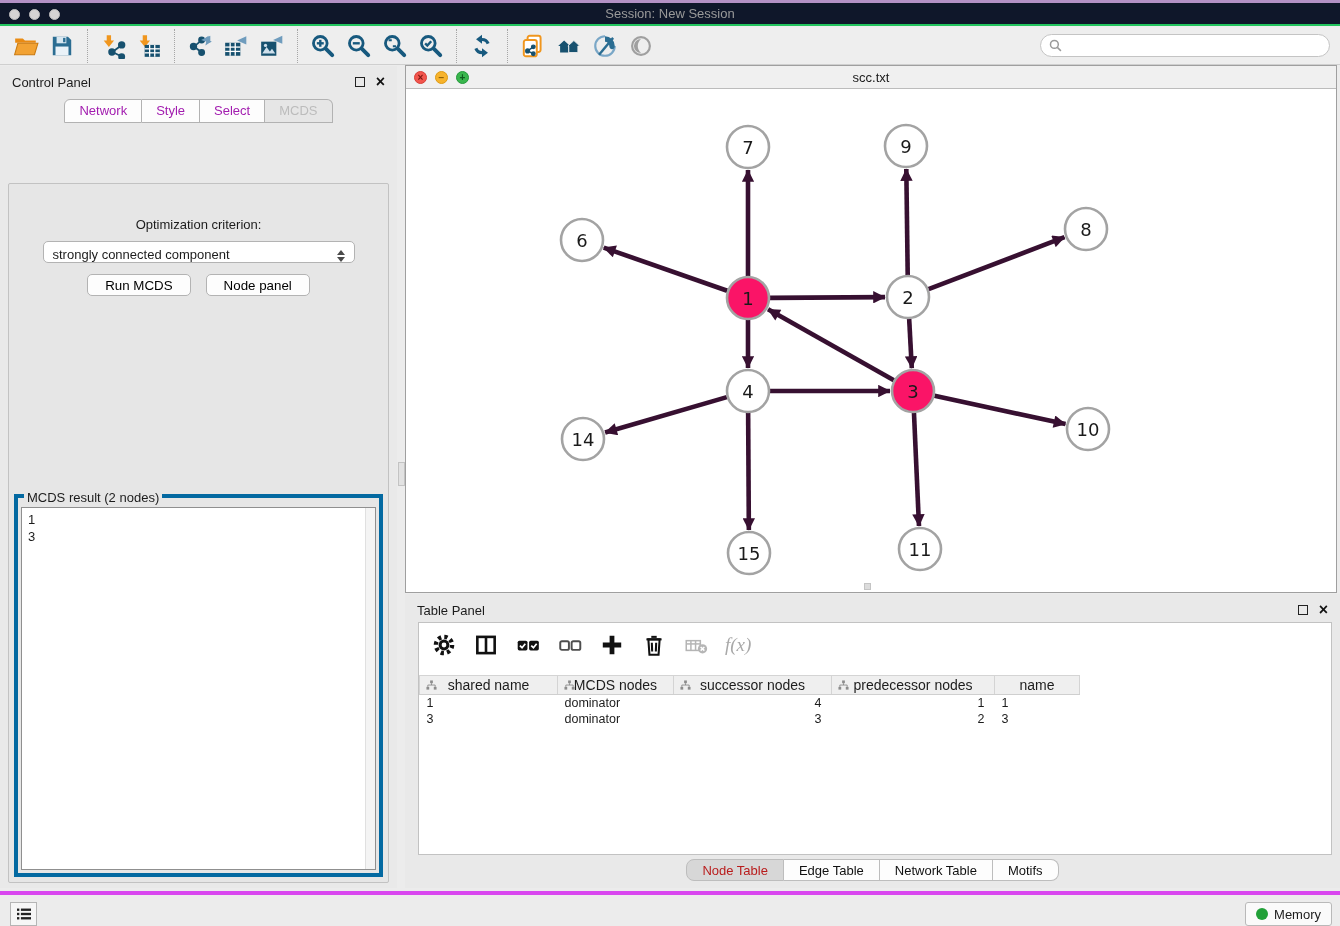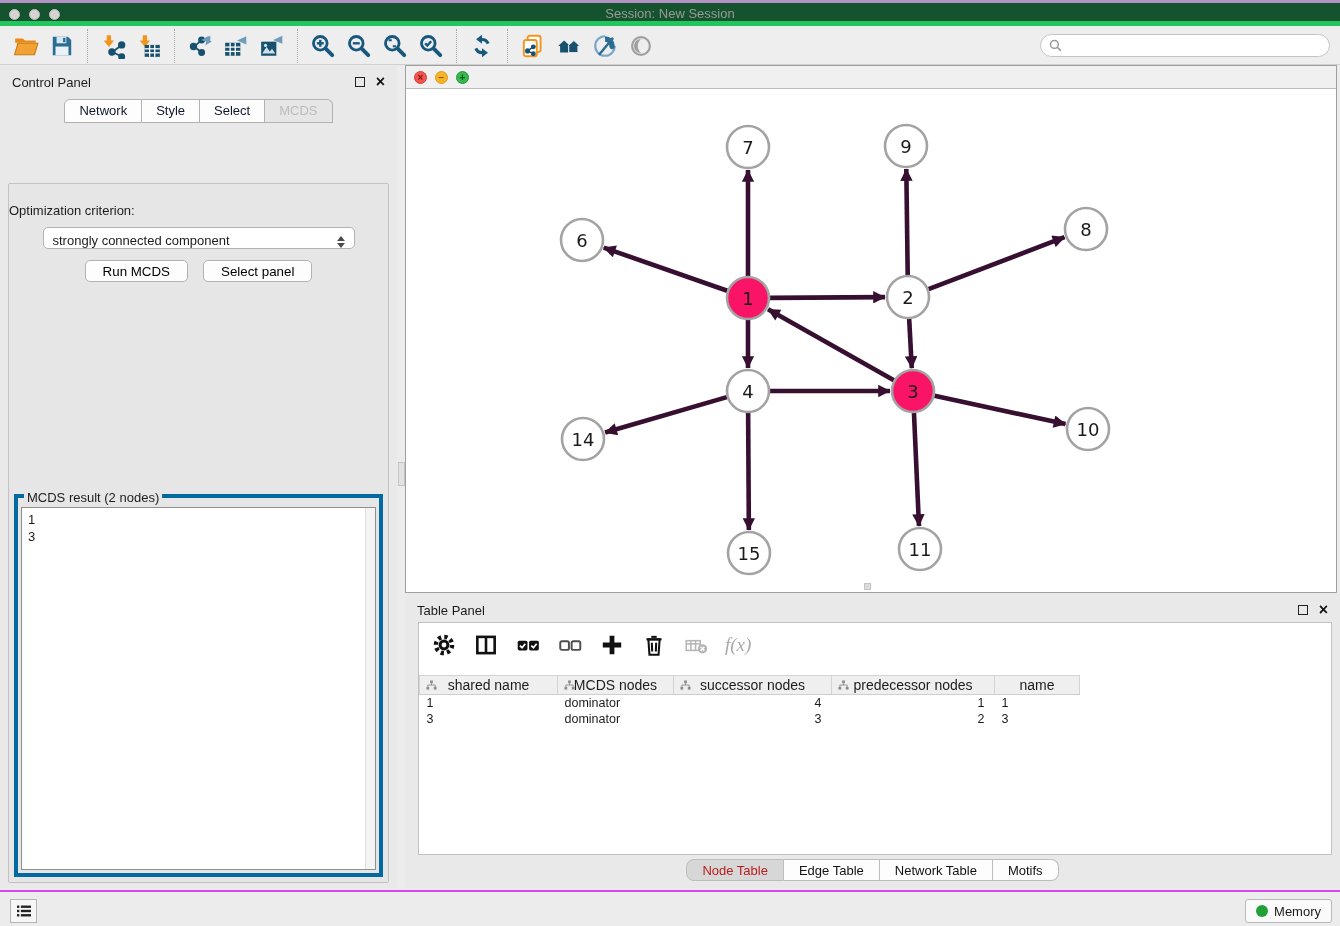--- a/index.html
+++ b/index.html
@@ -1,46 +1,46 @@
 <!DOCTYPE html>
 <html><head>
 <meta charset="utf-8">
 <style>
   * { margin:0; padding:0; box-sizing:border-box; }
   html,body { width:1340px; height:926px; }
   body { position:relative; background:#ececec; font-family:"Liberation Sans",sans-serif; font-size:13px; color:#1c1c1c; overflow:hidden; }
 
   
   .top-accent { position:absolute; top:0; left:0; right:0; height:3px; background:#b391c5; }
-  #titlebar { position:absolute; top:3px; left:0; right:0; height:23px; background:#14532d; border-bottom:5px solid #22c55e; }
+  #titlebar { position:absolute; top:3px; left:0; right:0; height:23px; background:#0f172a; border-bottom:2px solid #22c55e; }
   .traffic { position:absolute; top:6px; left:9px; display:flex; gap:9px; }
   .traffic .dot { width:11px; height:11px; border-radius:50%; background:#d5d3d4; border:1px solid #bdbbbc; }
   #titlebar .title { position:absolute; left:0; right:0; text-align:center; line-height:22px; color:#9a9a9a; }
 
   
   #toolbar { position:absolute; top:27px; left:0; right:0; height:38px; background:#eeeeee; border-bottom:1px solid #cfcfcf; display:flex; align-items:center; padding-left:8px; }
   .tb-btn { width:36px; height:32px; display:flex; align-items:center; justify-content:center; }
   .tb-btn svg { width:26px; height:26px; }
   .tb-sep { width:0; height:34px; border-left:1px dotted #a6a6a6; margin:0 7px; }
   .searchbox { margin-left:auto; margin-right:10px; width:290px; height:23px; background:#fff; border:1px solid #c4c4c4; border-radius:12px; display:flex; align-items:center; padding:0 8px; gap:5px; }
   .searchbox input { border:none; outline:none; flex:1; font-size:12px; font-family:"Liberation Sans",sans-serif; background:transparent; }
 
   
   #control-panel { position:absolute; top:66px; left:0; width:397px; bottom:38px; background:#e9e9e9; }
   .panel-header { height:26px; display:flex; align-items:center; padding:16px 12px; }
   .win-btns { margin-left:auto; display:flex; align-items:center; gap:11px; }
   .float-btn { width:10px; height:10px; border:1.6px solid #222; background:transparent; }
   .close-btn { font-size:16px; font-weight:bold; color:#111; line-height:10px; }
   .cp-tabs { position:relative; display:flex; justify-content:center; margin-top:1px; z-index:2; }
-  .cp-tab { padding:3px 14px 4px; background:#fdfdfd; border:1px solid #b2b2b2; border-left:none; color:#0f172a; }
+  .cp-tab { padding:3px 14px 4px; background:#fdfdfd; border:1px solid #b2b2b2; border-left:none; color:#a21caf; }
   .cp-tab:first-child { border-left:1px solid #b2b2b2; border-top-left-radius:6px; }
   .cp-tab:last-child { border-top-right-radius:6px; }
   .cp-tab.tab-active { background:#e6e6e6; color:#bcbcbc; }
   .cp-content { position:absolute; left:8px; right:8px; top:117px; bottom:5px; background:#e6e6e6; border:1px solid #c2c2c2; border-radius:2px; }
-  .opt-label { margin-top:19px; }
+  .opt-label { text-align:center; margin-top:33px; }
   .selectbox { margin:9px auto 0; width:312px; height:22px; background:#fff; border:1px solid #b3b3b3; border-radius:5px; display:flex; align-items:flex-end; padding:0 9px; }
   .spin { margin-left:auto; display:flex; flex-direction:column; gap:2px; }
   .spin i { width:0; height:0; border-left:4px solid transparent; border-right:4px solid transparent; }
   .spin .up { border-bottom:5px solid #4a4a4a; }
   .spin .down { border-top:5px solid #4a4a4a; }
   .btn-row { display:flex; justify-content:center; gap:15px; margin-top:11px; }
   .btn { background:#fdfdfd; border:1px solid #b3b3b3; border-radius:5px; height:22px; padding:0 17px; display:flex; align-items:center; }
   .result-group { position:absolute; left:5px; right:5px; top:310px; bottom:5px; border:4px solid #0369a1; }
   .result-legend { position:absolute; top:-8px; left:6px; background:#e6e6e6; padding:0 3px; }
   .result-list { position:absolute; left:3px; right:3px; top:9px; bottom:3px; background:#fff; border:1px solid #8f8f8f; padding:3px 0 0 6px; line-height:17px; }
@@ -74,21 +74,21 @@
   table.node-table td { height:16px; font-size:12.5px; padding:0 10px; white-space:nowrap; }
   table.node-table td.al { text-align:left; padding-left:7px; }
   table.node-table td.ar { text-align:right; }
   .tp-tabs { position:absolute; bottom:7px; left:0; right:0; display:flex; justify-content:center; }
   .tp-tab { height:22px; padding:0 15px; display:flex; align-items:center; background:#fdfdfd; border:1px solid #bdbdbd; border-left:none; color:#111; }
   .tp-tab:first-child { border-left:1px solid #bdbdbd; border-top-left-radius:8px; border-bottom-left-radius:8px; }
   .tp-tab:last-child { border-top-right-radius:8px; border-bottom-right-radius:8px; }
   .tp-tab.tab-active { background:#d7d7d7; color:#b91c1c; }
 
   
-  #status-bar { position:absolute; left:0; right:0; bottom:0; height:36px; background:#ececec; border-top:2px solid #d946ef; }
+  #status-bar { position:absolute; left:0; right:0; bottom:11px; height:24px; background:#ececec; border-top:4px solid #d946ef; }
   .sb-list-btn { position:absolute; left:10px; top:7px; width:27px; height:24px; background:#f6f6f6; border:1px solid #b5b5b5; display:flex; align-items:center; justify-content:center; }
   .memory-btn { position:absolute; right:8px; top:7px; height:24px; background:#fafafa; border:1px solid #b9b9b9; border-radius:3px; display:flex; align-items:center; gap:6px; padding:0 10px; }
   .memory-dot { width:12px; height:12px; border-radius:50%; background:#21a038; }
 </style>
 </head>
 <body>
 
 <div class="top-accent"></div>
 
 <div id="titlebar">
@@ -273,36 +273,37 @@
     <div class="opt-label">Optimization criterion:</div>
     <div class="selectbox">
       <span>strongly connected component</span>
       <span class="spin">
           <i class="up"></i>
           <i class="down"></i>
         </span>
     </div>
     <div class="btn-row">
       <button class="btn">Run MCDS</button>
-      <button class="btn">Select panel</button>
+      <button class="btn">Node panel</button>
     </div>
     <div class="result-group">
       <span class="result-legend">MCDS result (2 nodes)</span>
       <div class="result-list" id="result-list">
           <div>1</div>
           <div>3</div>
         </div>
     </div>
   </div>
 </div>
 
 <div class="v-split-handle"></div>
 
 <div id="network-window">
   <div class="nw-titlebar">
+    <div class="nw-title">scc.txt</div>
     <div class="lights">
       <span class="light red">×</span>
       <span class="light yellow">−</span>
       <span class="light green">+</span>
     </div>
   </div>
   <svg id="graph-svg" viewBox="0 0 930 504" width="930" height="504">
       <defs>
         <marker id="ah" viewBox="0 0 10 10" refX="9.5" refY="5" markerWidth="3.1" markerHeight="2.7" orient="auto">
           <path d="M0 0 L10 5 L0 10 z" fill="#371031"></path>

